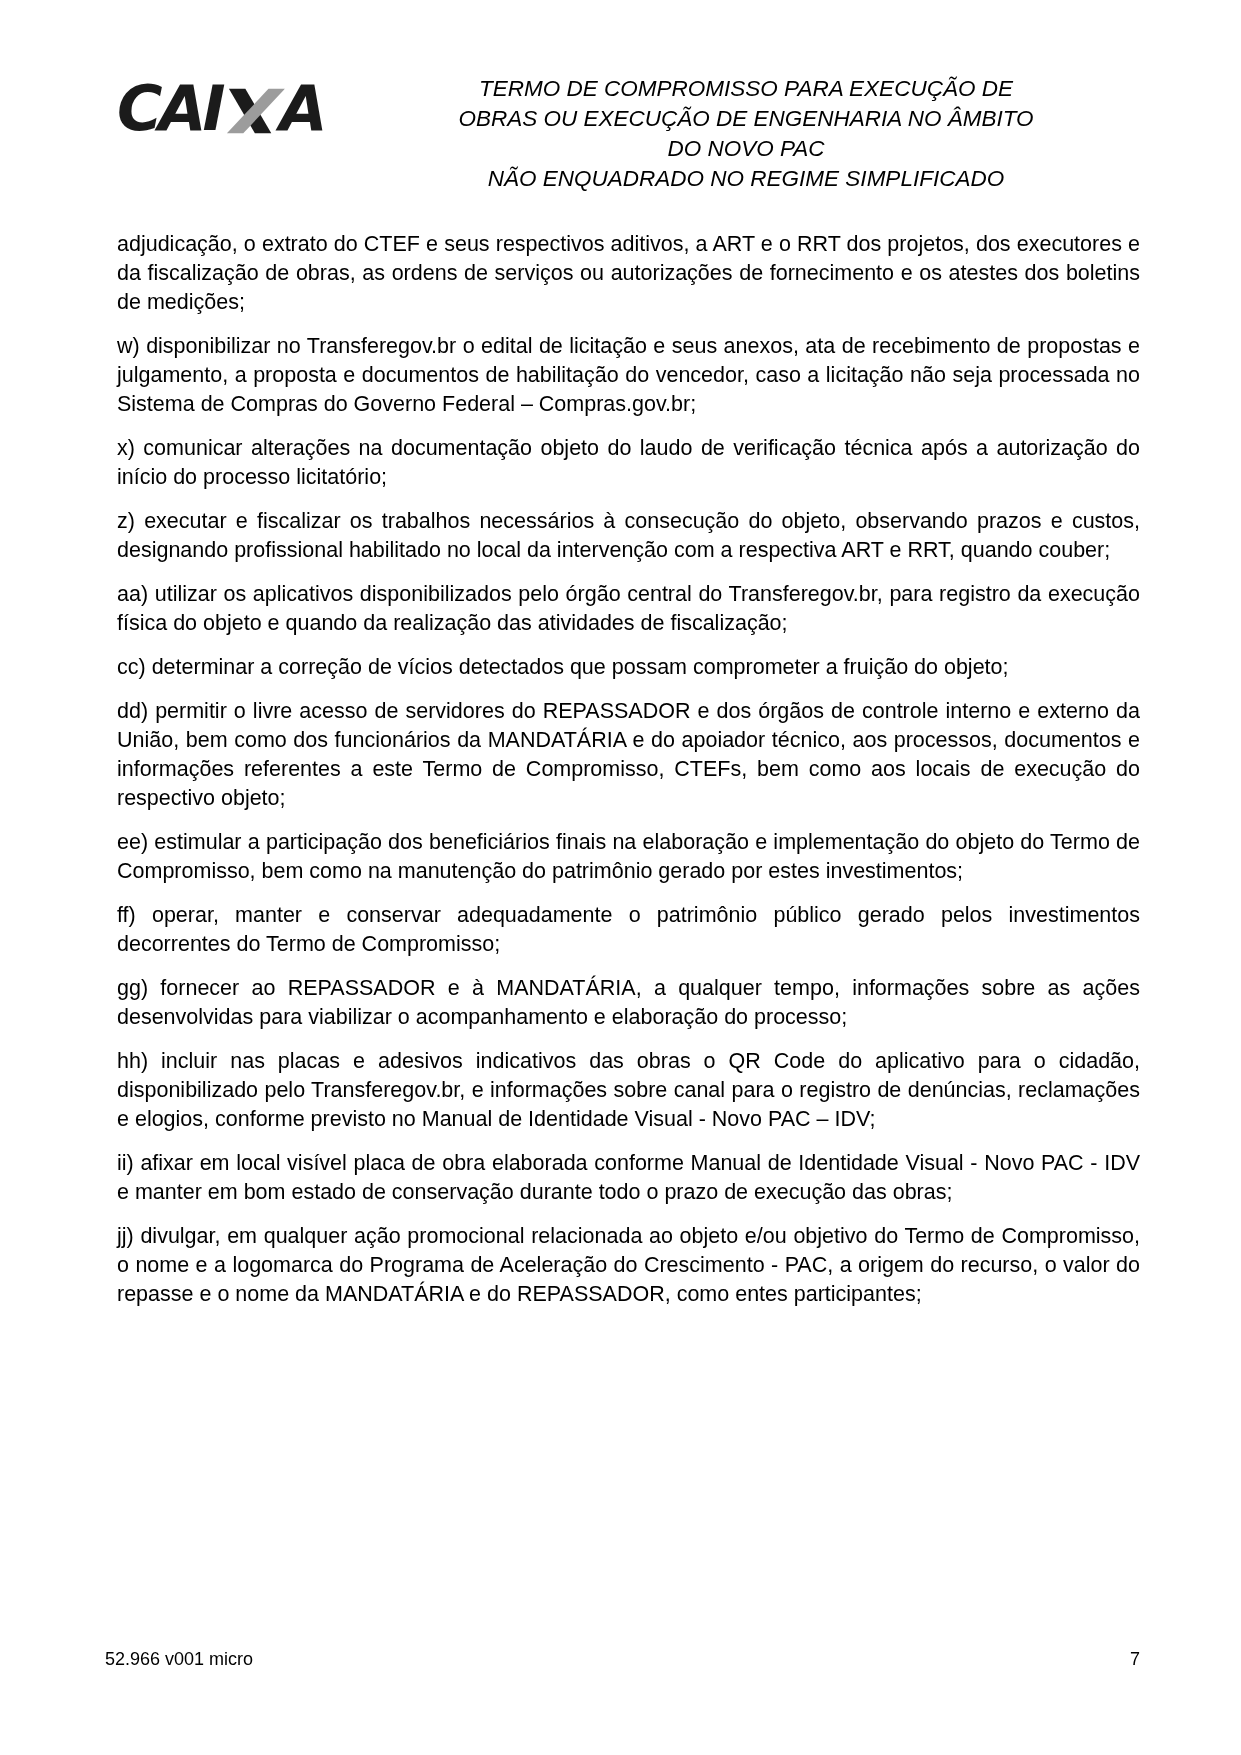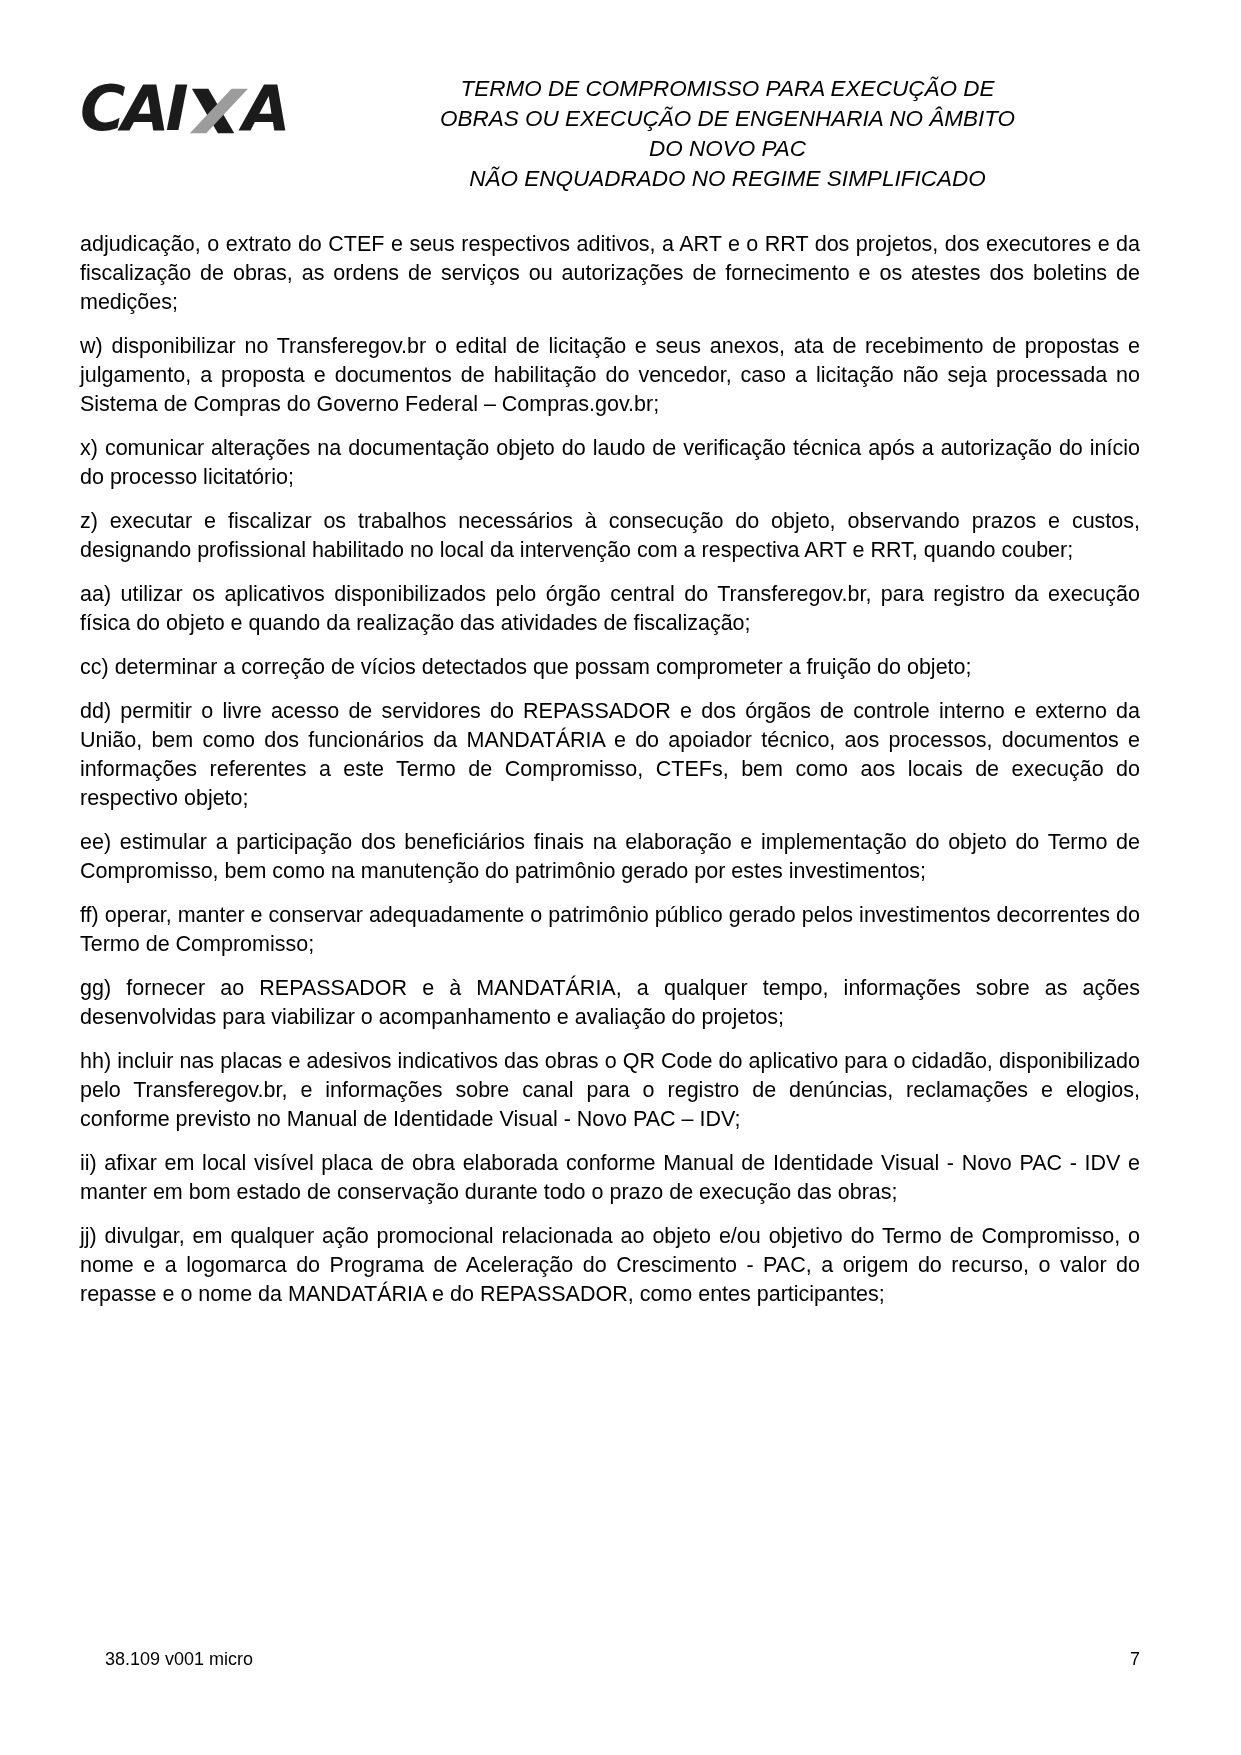--- a/index.html
+++ b/index.html
@@ -8,21 +8,21 @@
     position: relative;
     width: 1241px;
     height: 1755px;
     margin: 0 auto;
     background: #ffffff;
     font-family: "Liberation Sans", sans-serif;
     color: #000000;
     overflow: hidden;
   }
   .content {
-    padding: 72px 101px 0 80px;
+    padding: 72px 101px 0 117px;
   }
   
   .header {
     display: flex;
     align-items: flex-start;
   }
   .logo {
     width: 235px;
     flex: 0 0 auto;
     display: flex;
@@ -99,25 +99,25 @@
     <div class="body-block">
       <p class="para">adjudicação, o extrato do CTEF e seus respectivos aditivos, a ART e o RRT dos projetos, dos executores e da fiscalização de obras, as ordens de serviços ou autorizações de fornecimento e os atestes dos boletins de medições;</p>
       <p class="para">w) disponibilizar no Transferegov.br o edital de licitação e seus anexos, ata de recebimento de propostas e julgamento, a proposta e documentos de habilitação do vencedor, caso a licitação não seja processada no Sistema de Compras do Governo Federal – Compras.gov.br;</p>
       <p class="para">x) comunicar alterações na documentação objeto do laudo de verificação técnica após a autorização do início do processo licitatório;</p>
       <p class="para">z) executar e fiscalizar os trabalhos necessários à consecução do objeto, observando prazos e custos, designando profissional habilitado no local da intervenção com a respectiva ART e RRT, quando couber;</p>
       <p class="para">aa) utilizar os aplicativos disponibilizados pelo órgão central do Transferegov.br, para registro da execução física do objeto e quando da realização das atividades de fiscalização;</p>
       <p class="para">cc) determinar a correção de vícios detectados que possam comprometer a fruição do objeto;</p>
       <p class="para">dd) permitir o livre acesso de servidores do REPASSADOR e dos órgãos de controle interno e externo da União, bem como dos funcionários da MANDATÁRIA e do apoiador técnico, aos processos, documentos e informações referentes a este Termo de Compromisso, CTEFs, bem como aos locais de execução do respectivo objeto;</p>
       <p class="para">ee) estimular a participação dos beneficiários finais na elaboração e implementação do objeto do Termo de Compromisso, bem como na manutenção do patrimônio gerado por estes investimentos;</p>
       <p class="para">ff) operar, manter e conservar adequadamente o patrimônio público gerado pelos investimentos decorrentes do Termo de Compromisso;</p>
-      <p class="para">gg) fornecer ao REPASSADOR e à MANDATÁRIA, a qualquer tempo, informações sobre as ações desenvolvidas para viabilizar o acompanhamento e avaliação do projetos;</p>
+      <p class="para">gg) fornecer ao REPASSADOR e à MANDATÁRIA, a qualquer tempo, informações sobre as ações desenvolvidas para viabilizar o acompanhamento e elaboração do processo;</p>
       <p class="para">hh) incluir nas placas e adesivos indicativos das obras o QR Code do aplicativo para o cidadão, disponibilizado pelo Transferegov.br, e informações sobre canal para o registro de denúncias, reclamações e elogios, conforme previsto no Manual de Identidade Visual - Novo PAC – IDV;</p>
       <p class="para">ii) afixar em local visível placa de obra elaborada conforme Manual de Identidade Visual - Novo PAC - IDV e manter em bom estado de conservação durante todo o prazo de execução das obras;</p>
       <p class="para">jj) divulgar, em qualquer ação promocional relacionada ao objeto e/ou objetivo do Termo de Compromisso, o nome e a logomarca do Programa de Aceleração do Crescimento - PAC, a origem do recurso, o valor do repasse e o nome da MANDATÁRIA e do REPASSADOR, como entes participantes;</p>
     </div>
 
   </div>
 
   <div class="footer">
-    <span>38.109 v001 micro</span>
+    <span>52.966 v001 micro</span>
     <span>7</span>
   </div>
 </div>
 
 </body></html>

